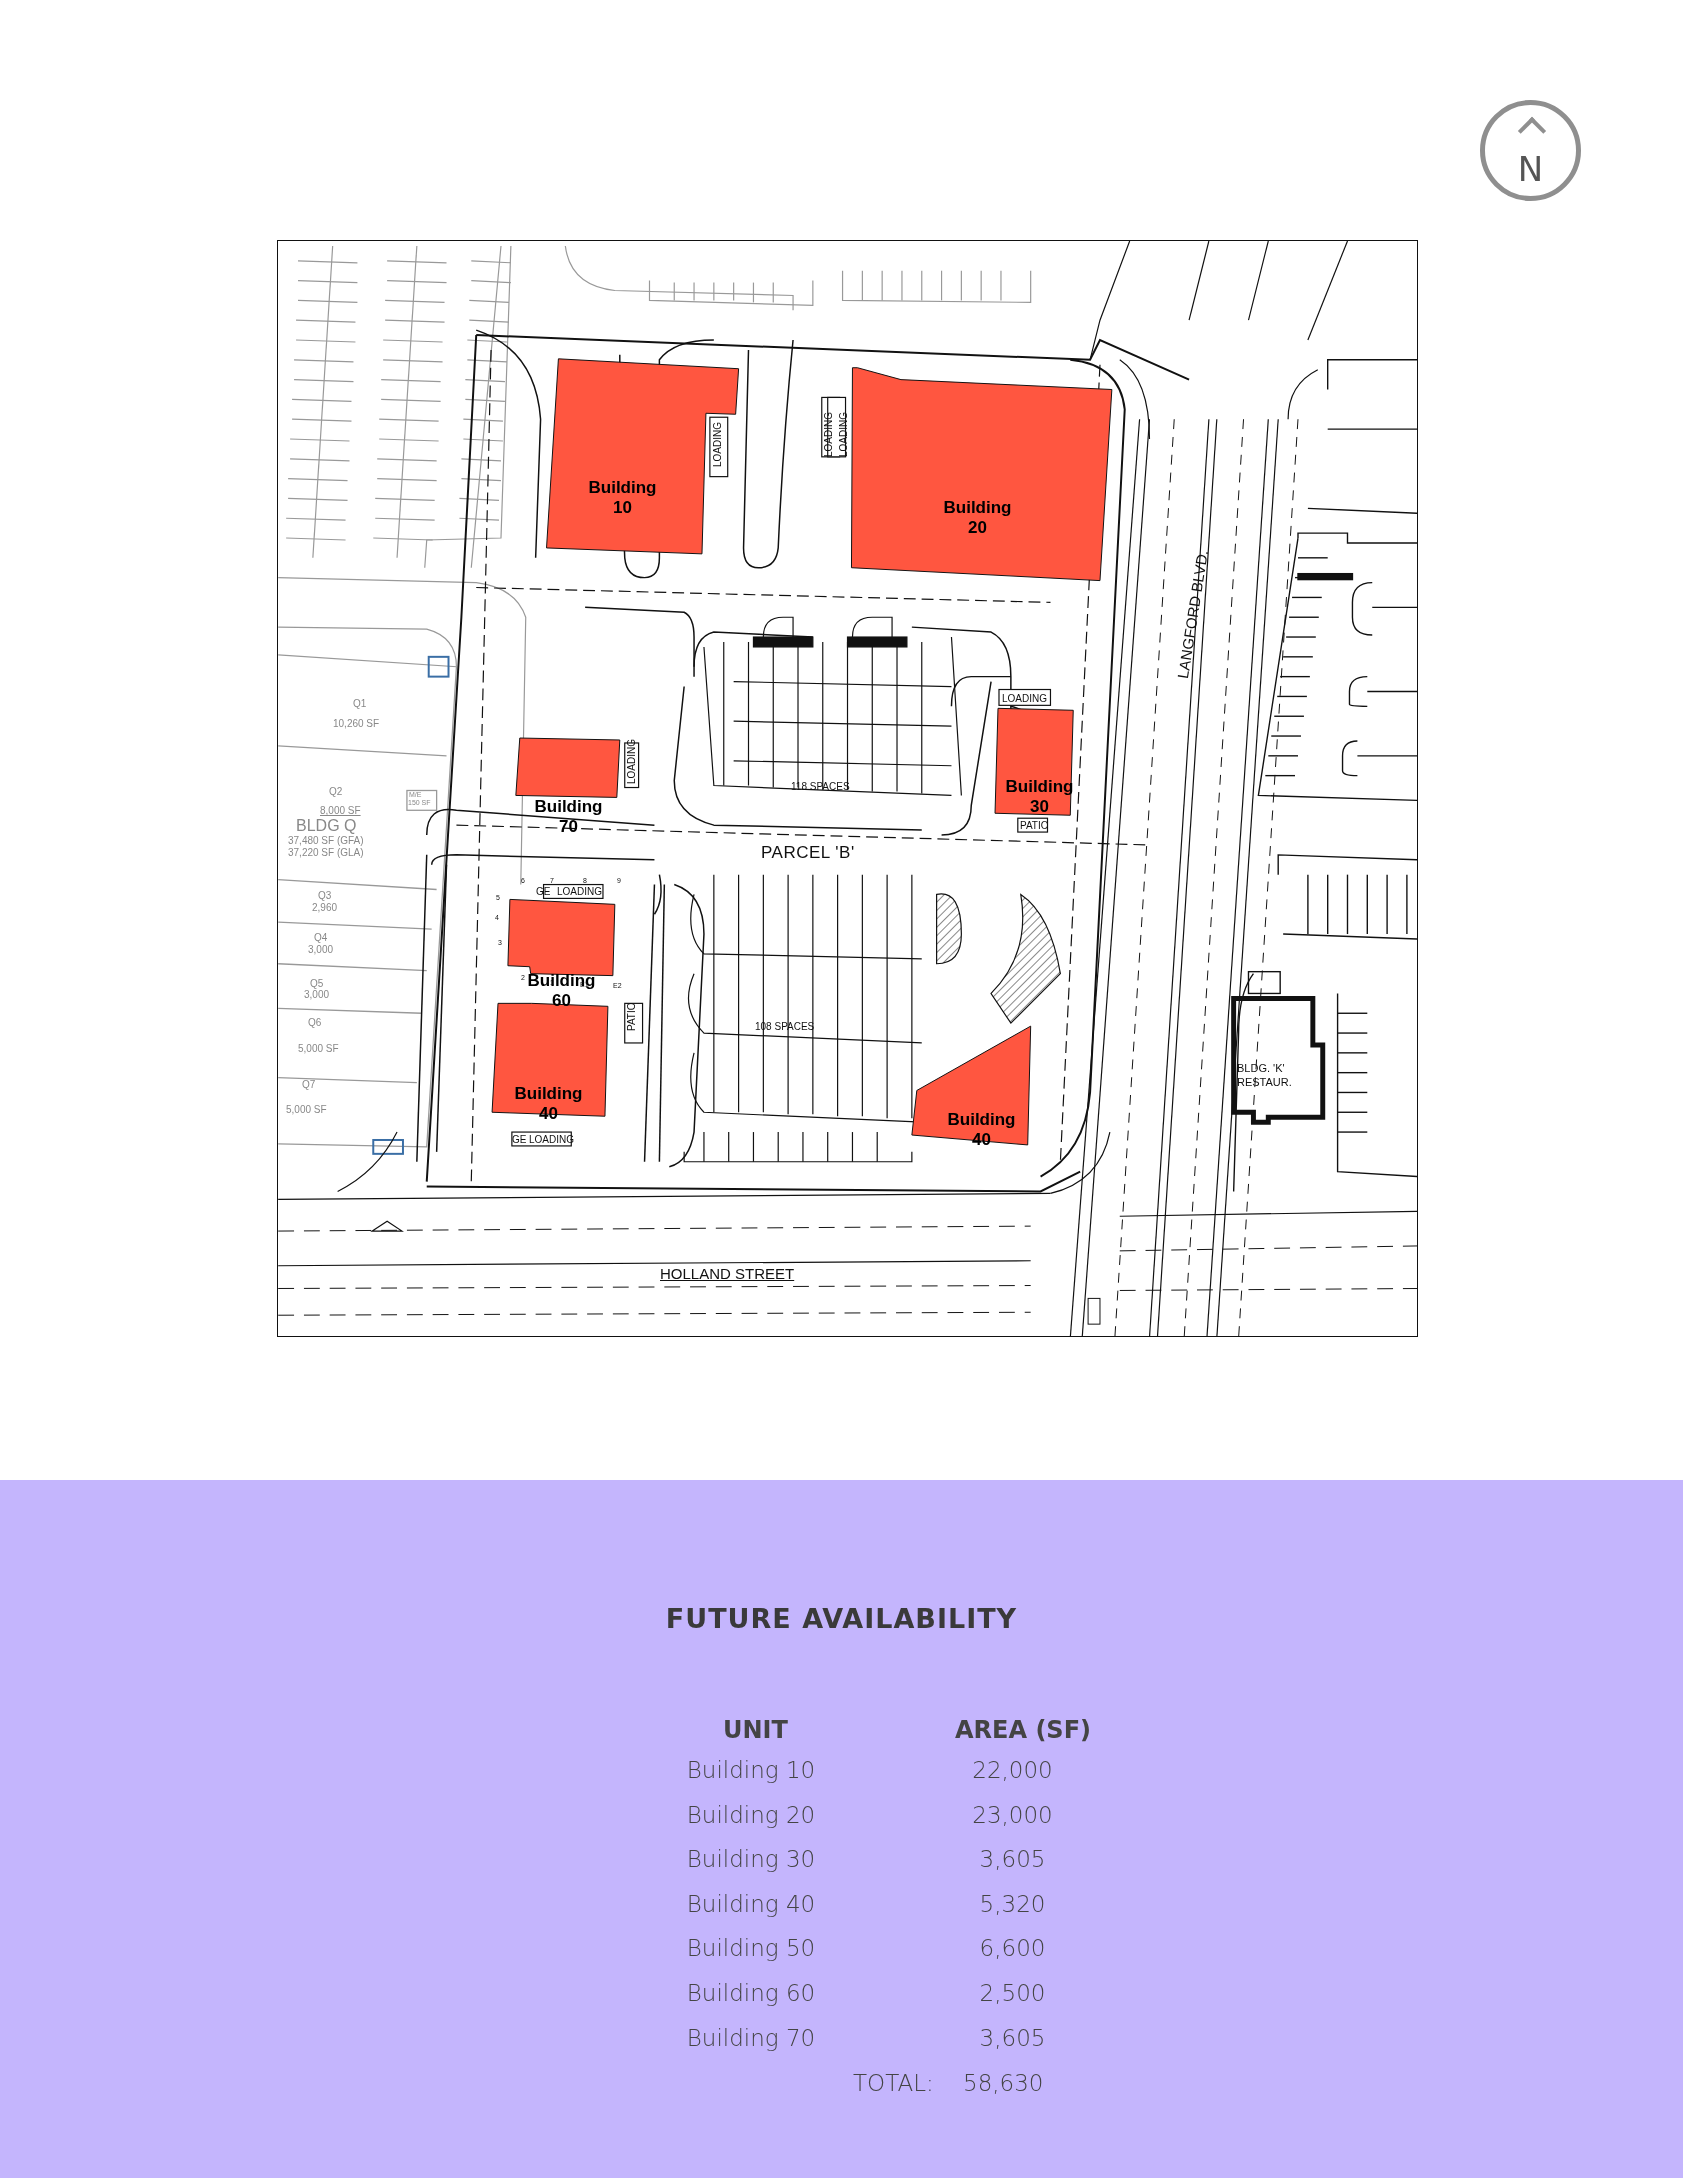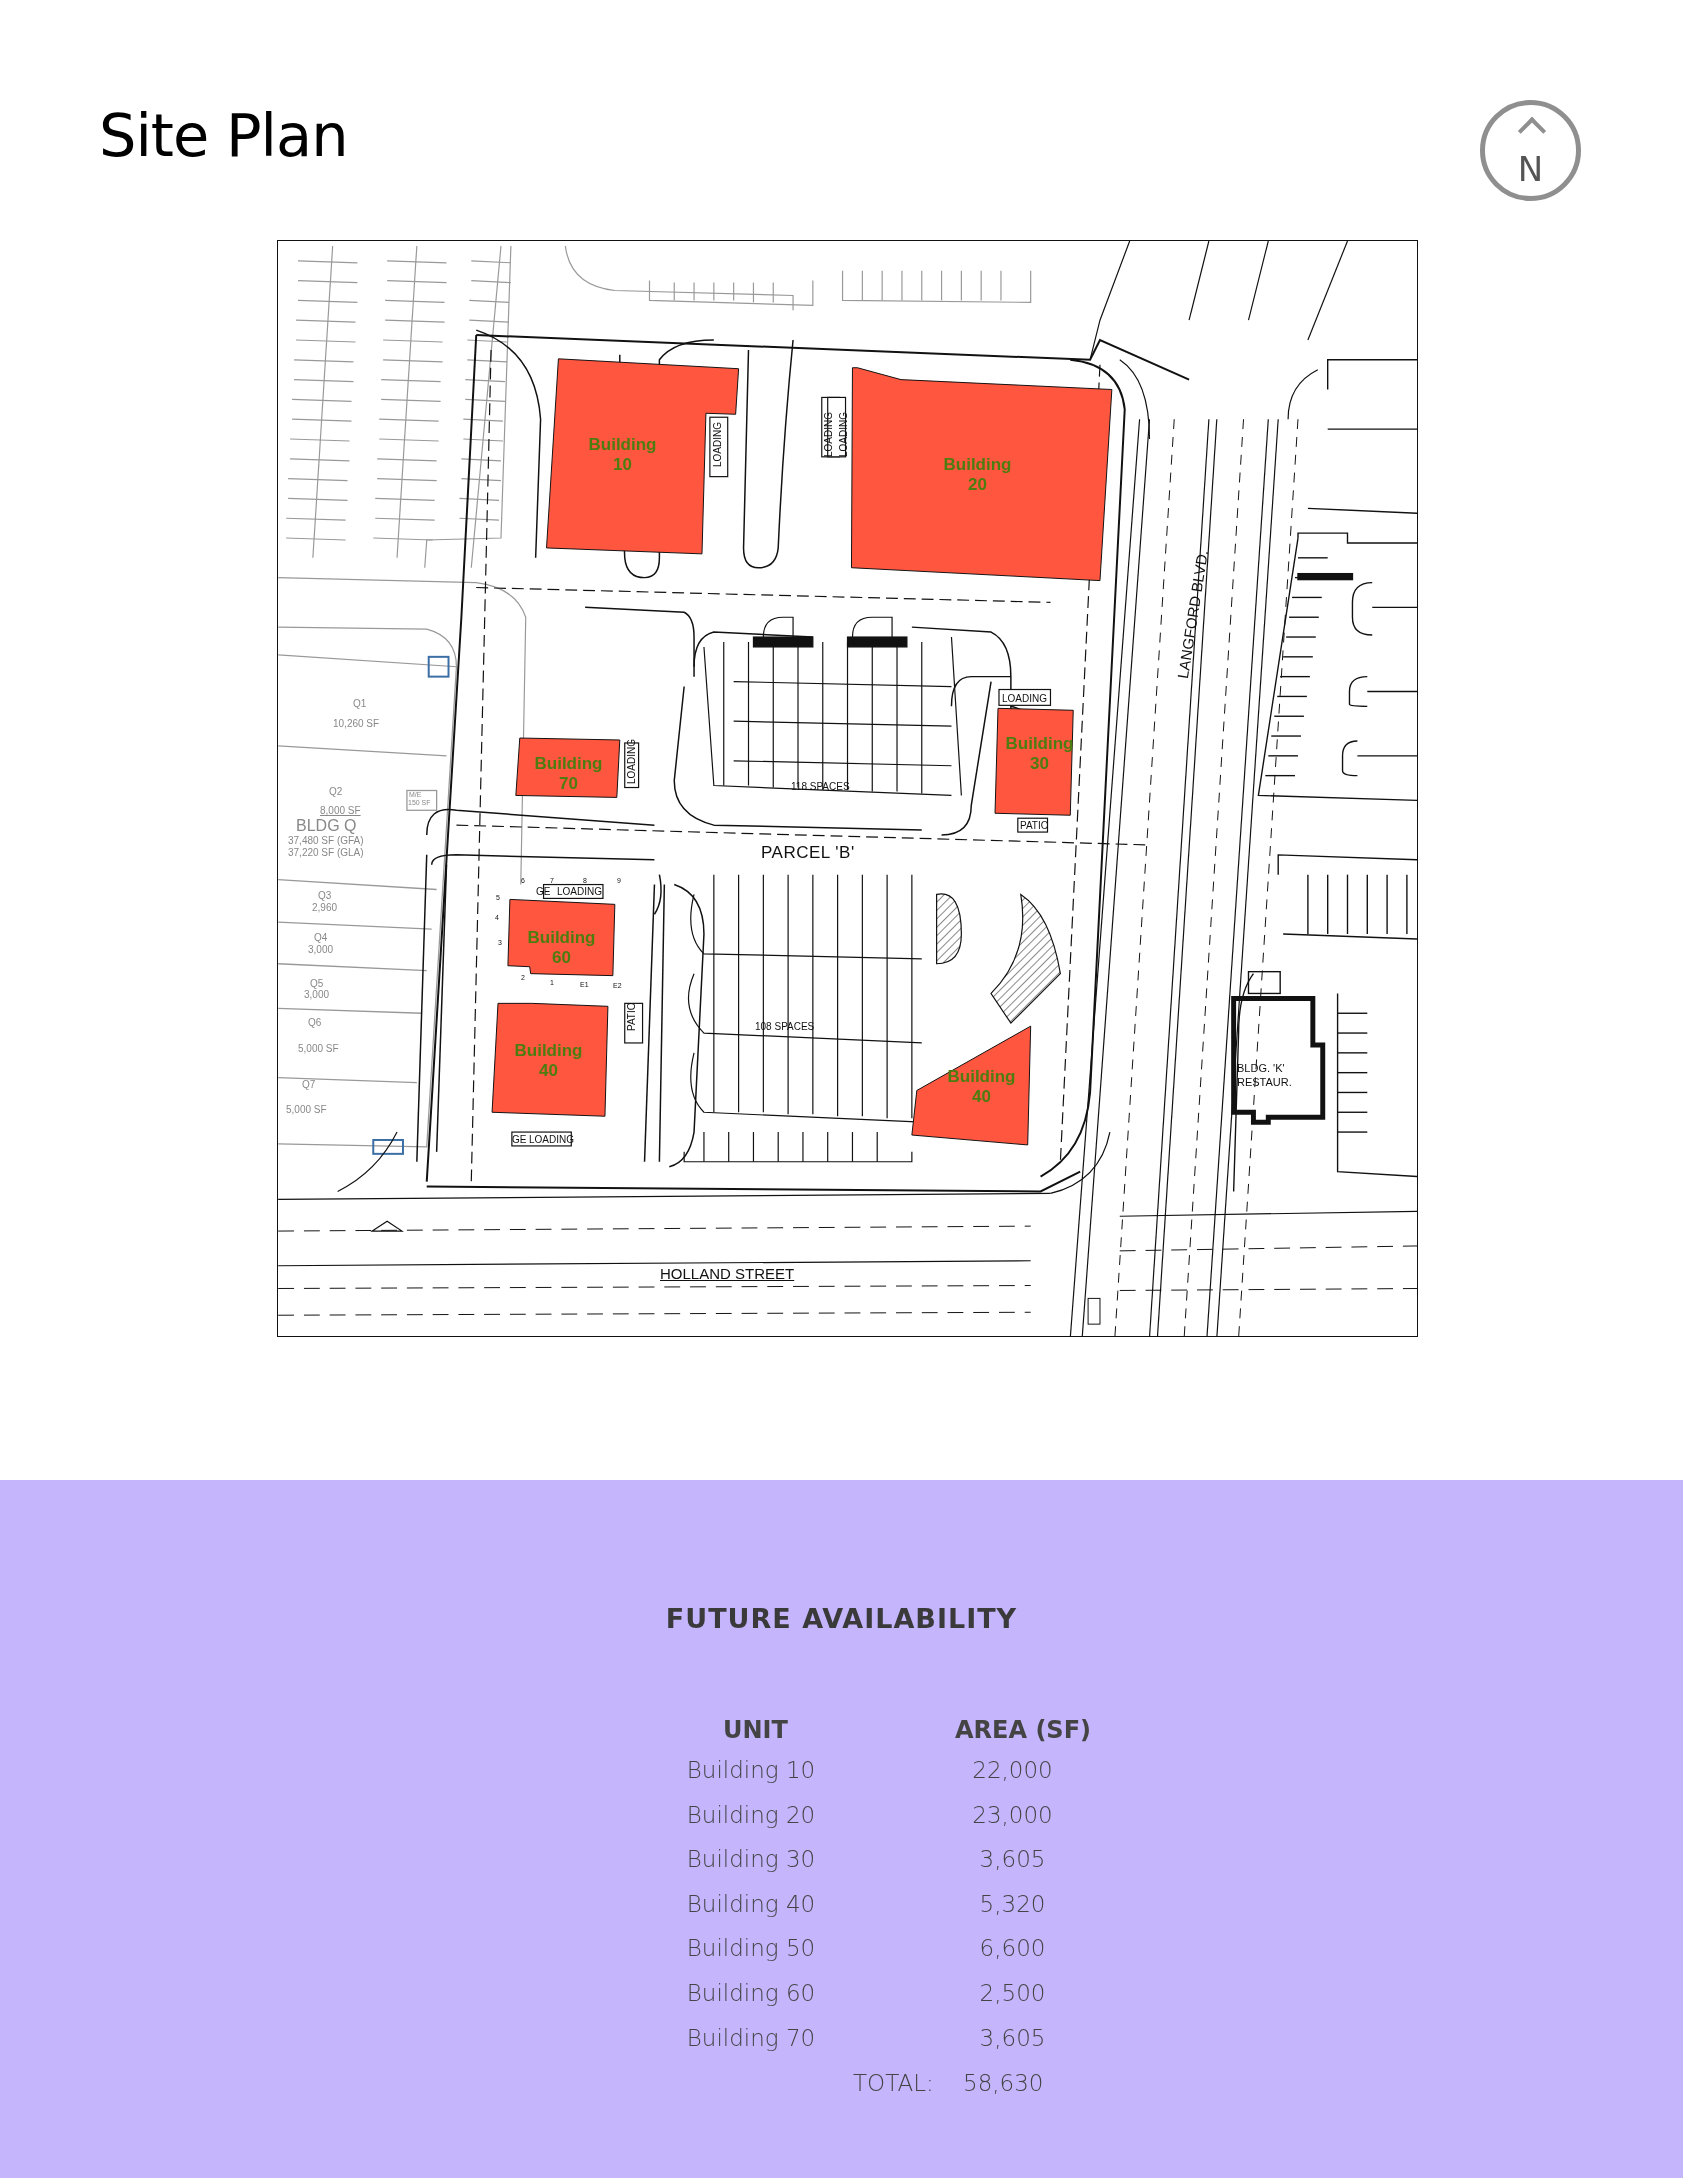--- a/index.html
+++ b/index.html
@@ -8,38 +8,37 @@
 
   .top { position: absolute; left: 0; top: 0; width: 1683px; height: 1431px; background: #ffffff; }
   .page-title { position: absolute; left: 99px; top: 101px; font-size: 59px; font-weight: 400; letter-spacing: -1px; color: #000; font-family: "DejaVu Sans", sans-serif; }
   .north { position: absolute; left: 1480px; top: 100px; width: 101px; height: 101px; border: 5px solid #8f8f8f; border-radius: 50%; }
   .north .caret { position: absolute; left: 37px; top: 16px; width: 20px; height: 20px; border-left: 4px solid #8f8f8f; border-top: 4px solid #8f8f8f; transform: rotate(45deg); }
   .north .letter { position: absolute; left: 0; width: 91px; top: 44px; text-align: center; font-size: 34px; color: #555; font-family: "DejaVu Sans", sans-serif; }
 
   .map { position: absolute; left: 277px; top: 240px; width: 1141px; height: 1097px; border: 1.5px solid #111; background: #fff; overflow: hidden; }
   .map svg { position: absolute; left: 0; top: 0; }
 
-  .bldg-label { position: absolute; color: #4d7c0f; font-weight: 700; font-size: 17px; line-height: 20px; text-align: center; font-family: "Liberation Sans", sans-serif; }
+  .bldg-label { position: absolute; color: #000000; font-weight: 700; font-size: 17px; line-height: 20px; text-align: center; font-family: "Liberation Sans", sans-serif; margin-top: 43px; }
   .plan-text { position: absolute; font-family: "Liberation Sans", sans-serif; color: #111; white-space: nowrap; }
   .plan-text.gray { color: #888; }
   .plan-text.small { font-size: 10px; }
 
   .bottom { position: absolute; left: 0; top: 1480px; width: 1683px; height: 747px; background: #c4b5fd; }
   .avail-title { position: absolute; left: 0; width: 1683px; top: 123px; text-align: center; font-size: 27px; font-weight: 700; color: #3a3a3a; letter-spacing: 1px; font-family: "DejaVu Sans", sans-serif; }
   .tbl { position: absolute; left: 0; top: 0; width: 1683px; }
   .th { position: absolute; font-size: 24px; font-weight: 700; color: #444; font-family: "DejaVu Sans", sans-serif; }
   .td { position: absolute; font-size: 23px; color: #444; font-family: "DejaVu Sans", sans-serif; font-weight: 300; }
   .td.unit { width: 238px; text-align: center; left: 632px; }
   .td.area { width: 139px; text-align: center; left: 943px; }
 </style>
 </head>
 <body>
 
 <div class="top">
-  <div class="page-title">Site Plan</div>
 
   <div class="north">
     <div class="caret"></div>
     <div class="letter">N</div>
   </div>
 
   <div class="map">
     <svg width="1141" height="1097" viewBox="0 0 1152 1108">
 
       <g stroke="#999" stroke-width="1.2" fill="none">

